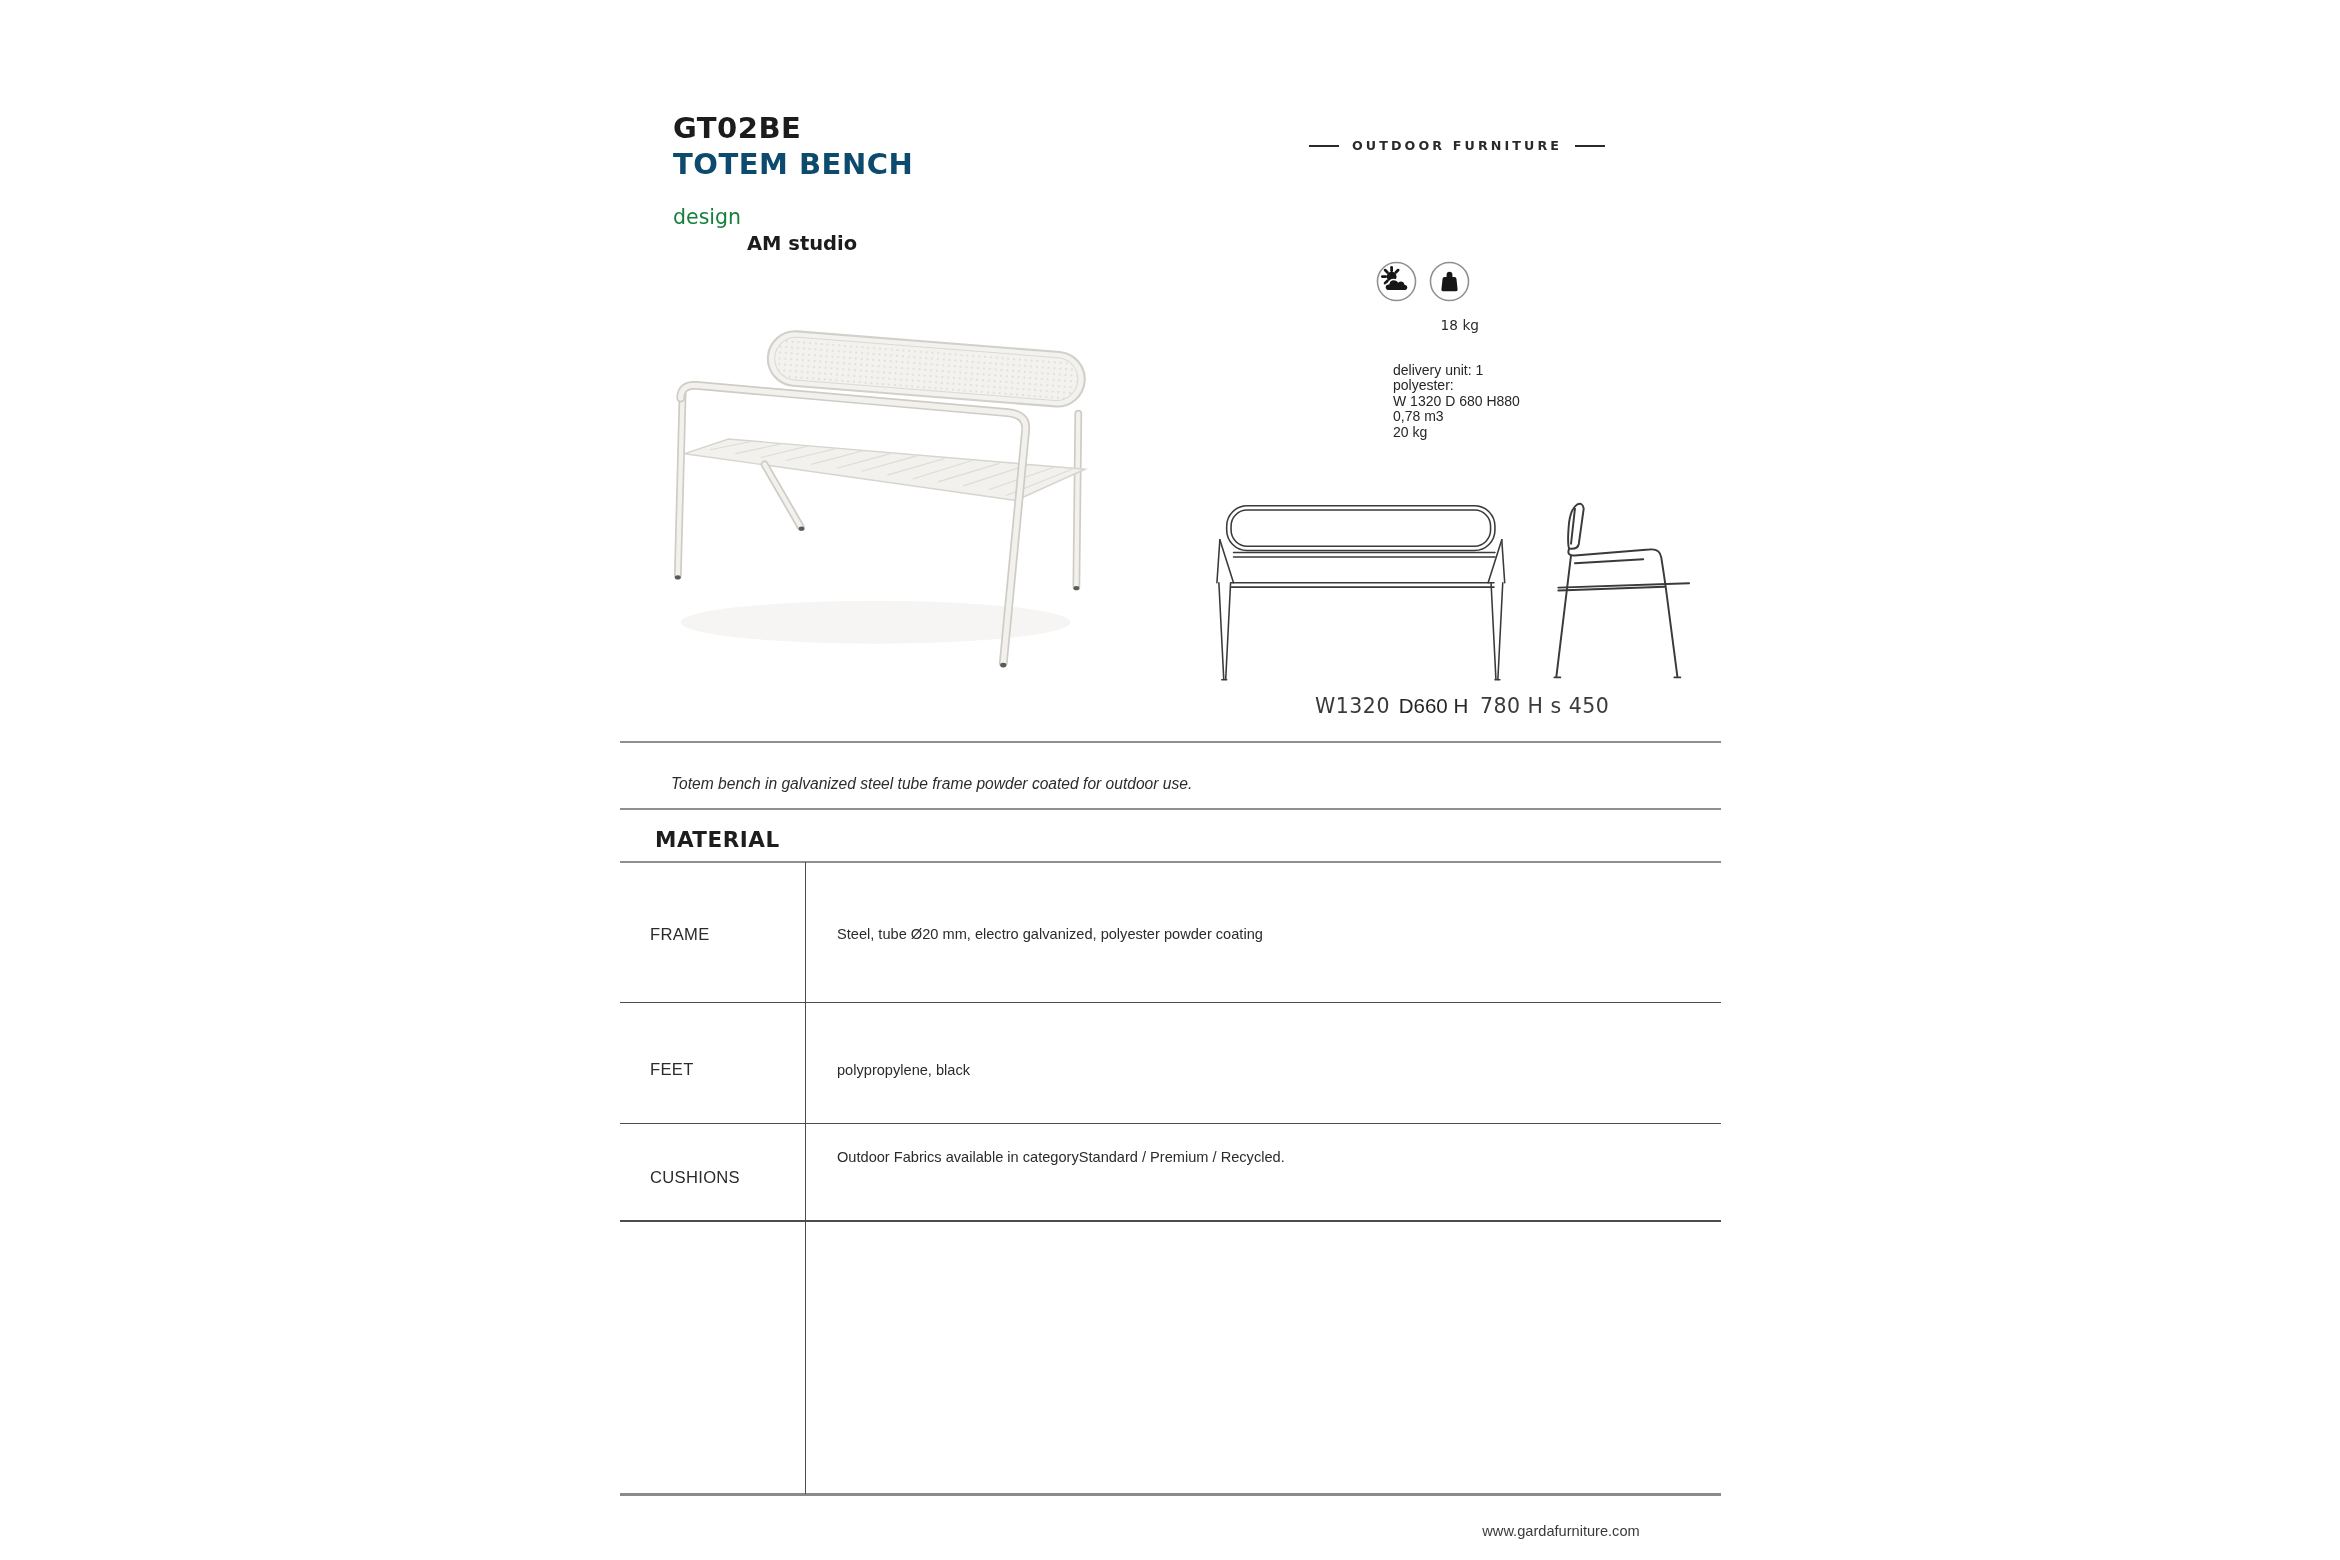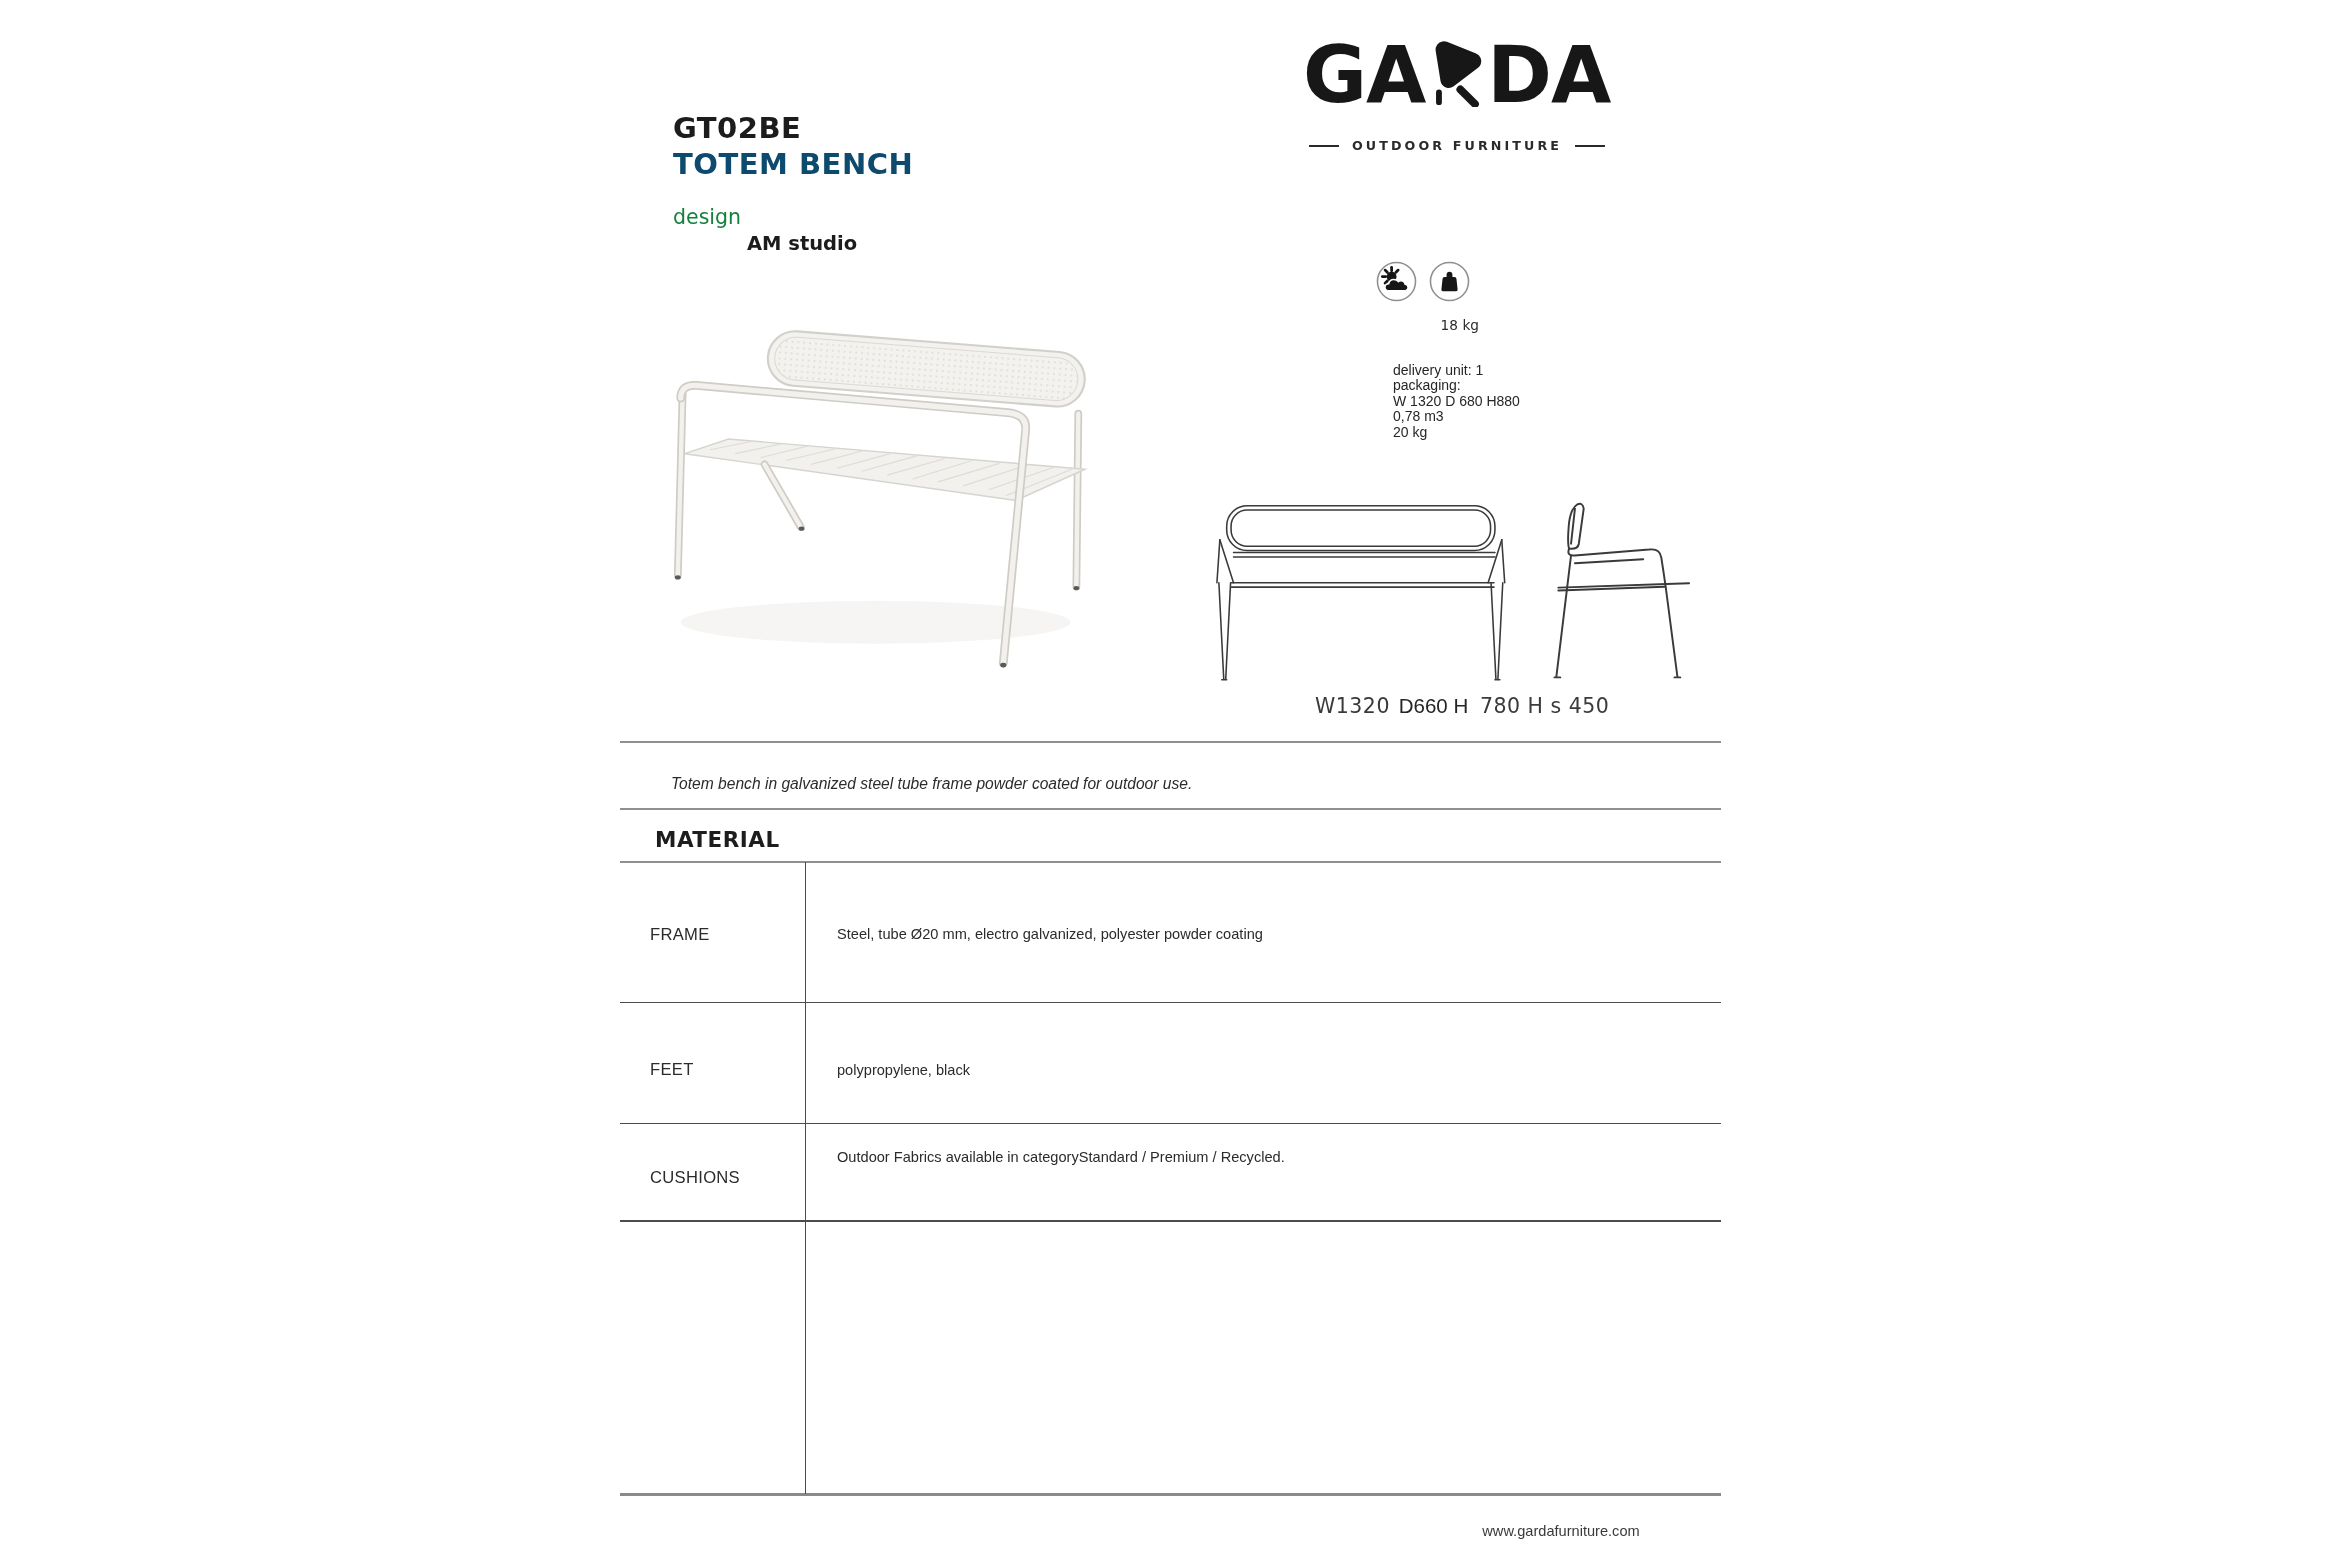--- a/index.html
+++ b/index.html
@@ -55,29 +55,20 @@
 </head>
 <body>
 
 <div id="canvas">
 
   <div class="abs product-code">GT02BE</div>
   <div class="abs product-name">TOTEM BENCH</div>
   <div class="abs design-label">design</div>
   <div class="abs designer">AM studio</div>
 
-  <div class="abs logo-row">
-    <span class="logo-text">GA</span>
-    <svg class="logo-pick" width="56" height="74" viewBox="0 0 57 76">
-      <path d="M16 17 L46 29 L21 48 Z" fill="#171717" stroke="#171717" stroke-width="17" stroke-linejoin="round"></path>
-      <line x1="11" y1="61" x2="11" y2="71" stroke="#171717" stroke-width="6" stroke-linecap="round"></line>
-      <line x1="33" y1="58" x2="48" y2="73" stroke="#171717" stroke-width="8" stroke-linecap="round"></line>
-    </svg>
-    <span class="logo-text">DA</span>
-  </div>
   <div class="abs tagline-row">
     <span class="tagline-dash"></span>
     <span class="tagline-text">OUTDOOR  FURNITURE</span>
     <span class="tagline-dash"></span>
   </div>
 
   <svg class="abs icon-weather" width="41" height="41" viewBox="0 0 42 42">
     <circle cx="21" cy="21" r="19.5" fill="none" stroke="#8f8f8f" stroke-width="1.6"></circle>
     <g stroke="#161616" stroke-width="2.8" stroke-linecap="round">
       <line x1="16" y1="6.5" x2="16" y2="10"></line>
@@ -91,21 +82,21 @@
     <path d="M13.5 30.5 q-4.3 0 -4.3-3.6 q0-3.4 3.9-3.6 q0.8-4.3 5-4.3 q3.2 0 4.7 2.2 q1.1-1 2.7-1 q3.6 0 4.1 3.4 q3.2 0.6 3.2 3.3 q0 3.6-4.2 3.6 z" fill="#161616" stroke="#ffffff" stroke-width="1.4"></path>
   </svg>
   <svg class="abs icon-weight" width="41" height="41" viewBox="0 0 42 42">
     <circle cx="21" cy="21" r="19.5" fill="none" stroke="#8f8f8f" stroke-width="1.6"></circle>
     <path d="M14.2 31 q-1.7 0 -1.5-1.7 l1.2-11.2 q0.2-1.6 1.9-1.6 h2.2 v-2.4 q0-3.1 3-3.1 q3 0 3 3.1 v2.4 h2.2 q1.7 0 1.9 1.6 l1.2 11.2 q0.2 1.7-1.5 1.7 z" fill="#161616"></path>
   </svg>
   <div class="abs weight-caption">18 kg</div>
 
   <div class="abs delivery-block">
     <div>delivery unit: 1</div>
-    <div>packaging:</div>
+    <div>polyester:</div>
     <div>W 1320 D 680 H880</div>
     <div>0,78 m3</div>
     <div>20 kg</div>
   </div>
 
   <svg class="abs" style="left:671px;top:320px;" width="419" height="356" viewBox="0 0 430 365">
     <defs>
       <pattern id="mesh" width="6" height="6" patternUnits="userSpaceOnUse">
         <circle cx="3" cy="3" r="1" fill="#dcdad4"></circle>
       </pattern>

